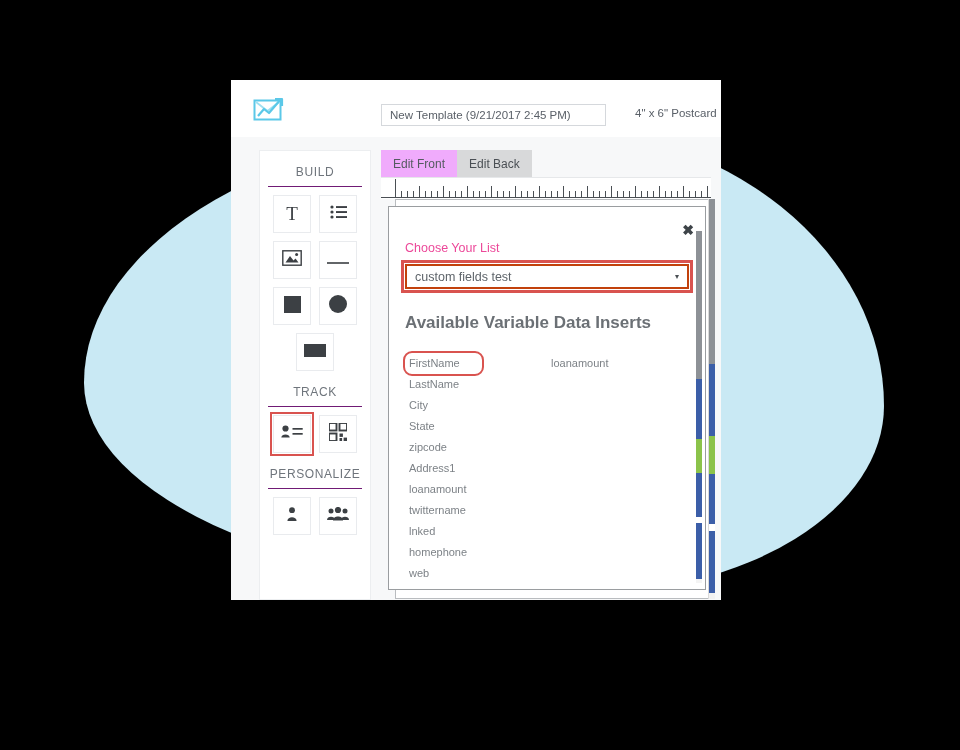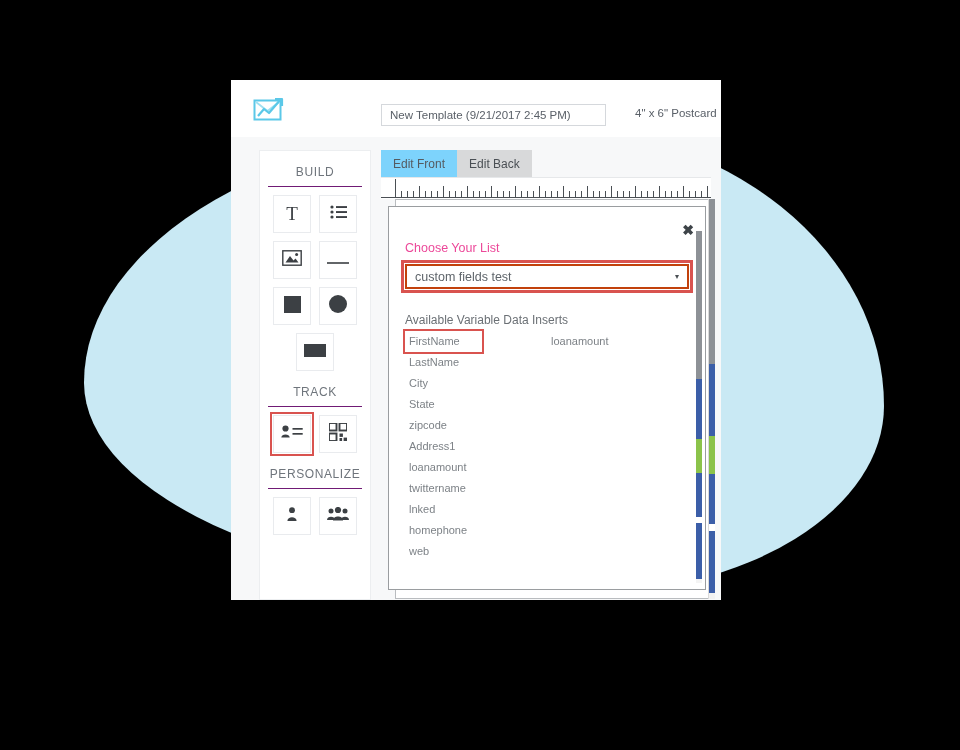--- a/index.html
+++ b/index.html
@@ -116,21 +116,21 @@
     position: absolute;
     left: 150px; top: 13px;
     width: 330px; height: 450px;
   }
   .tabs { display: flex; height: 27px; }
   .tab {
     padding: 0 12px;
     font-size: 12px;
     color: #555b61;
     display: flex; align-items: center;
-    background: #7dd3fc;
+    background: #f0abfc;
   }
   .tab.inactive { background: #d8d9da; color: #4a4f54; }
   .ruler {
     position: relative;
     height: 22px;
     background: #ffffff;
     border-top: 1px solid #e6e8ea;
     overflow: hidden;
   }
   .ruler svg { position: absolute; left: 0; bottom: 0; }
@@ -191,35 +191,37 @@
     display: flex;
     align-items: center;
     justify-content: space-between;
     padding: 0 8px;
     font-size: 12.5px;
     color: #5e646a;
   }
   .caret { font-size: 8px; color: #4a4f54; }
 
   .inserts-label {
-    font-size: 12px;
+    font-size: 17px;
     color: #6b7075;
-    margin-bottom: 4px;
+    margin-bottom: 20px;
+    font-weight: bold;
   }
   .inserts-cols {
     display: flex;
     gap: 0px;
   }
   .inserts-col { width: 50%; }
   .insert-item {
     font-size: 11px;
     color: #7d8287;
     padding: 5px 4px 5px 4px;
     position: relative;
     line-height: 11px;
+    border-radius: 7px;
   }
   .insert-item.highlighted {
     outline: 2px solid #d9534f;
     outline-offset: 0px;
     display: inline-block;
     padding: 5px 22px 5px 4px;
   }
 
   
   .modal-scroll {

